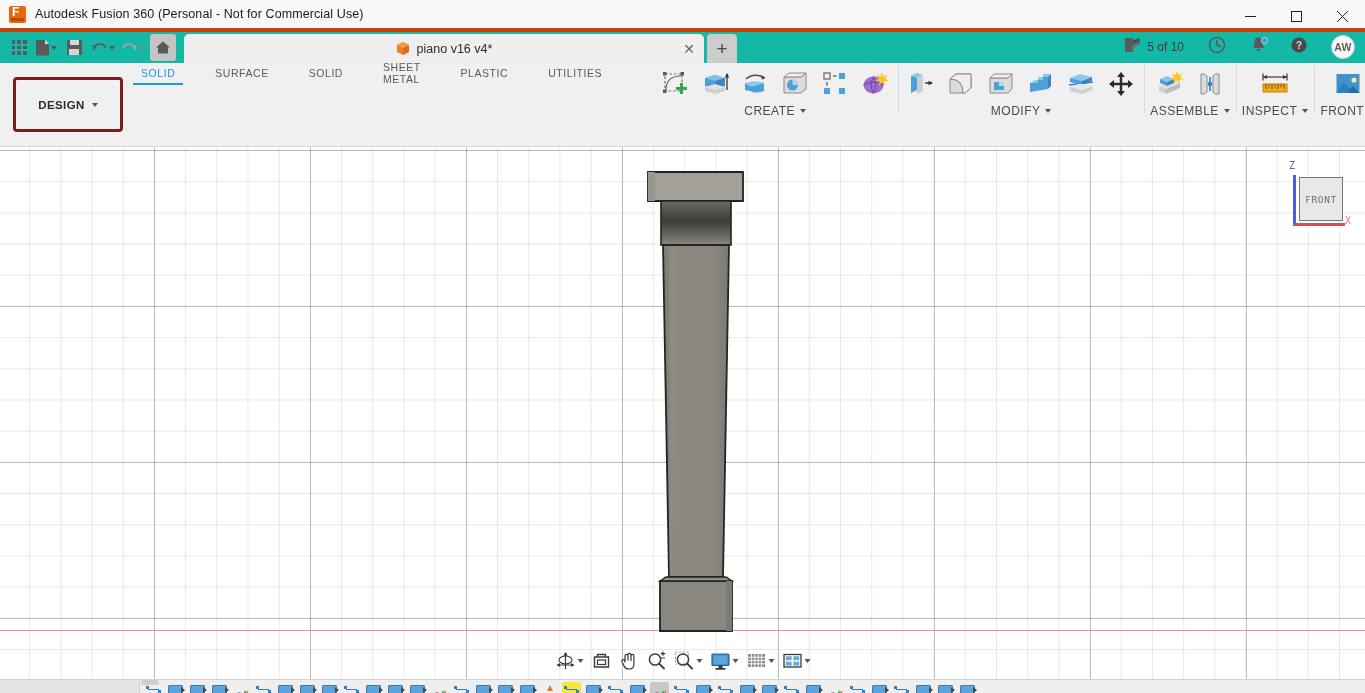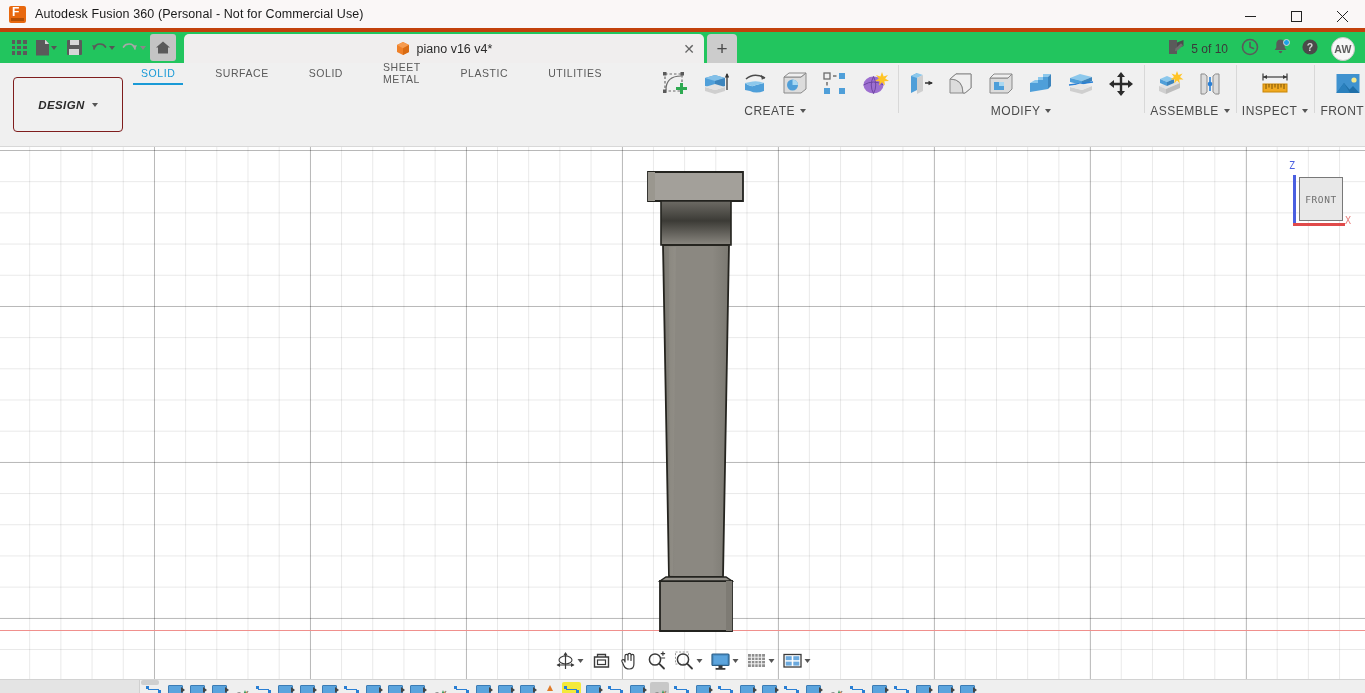--- a/index.html
+++ b/index.html
@@ -37,22 +37,22 @@
   }
   .wincontrols{ position:absolute; right:0; top:0; height:32px; display:flex; }
   .wc{
     width:46px;height:32px;display:flex;align-items:center;justify-content:center;
     font-size:13px;color:#222;
   }
 
   
   .qatbar{
     height:31px;width:100%;
-    background:#22c55e;
-    display:flex;align-items:flex-end;
+    background:#14b8a6;
+    display:flex;align-items:flex-start;
     position:relative;
   }
   .qat-left{
     display:flex;align-items:center;height:31px;padding-left:6px;gap:1px;
   }
   .qat-btn{
     height:27px;min-width:26px;padding:0 3px;
     display:flex;align-items:center;justify-content:center;gap:1px;
     border-radius:3px;
   }
@@ -102,21 +102,21 @@
     position:absolute;right:9px;top:50%;transform:translateY(-50%);
     font-size:14px;color:#656565;line-height:1;cursor:default;
   }
   .newtab{
     width:30px;height:29px;
     display:flex;align-items:center;justify-content:center;
     font-size:19px;color:#4a4a4a;font-weight:300;
     background:#cccccc;border-radius:4px 4px 0 0;margin-left:3px;
   }
   .qat-right{
-    display:flex;align-items:center;height:29px;margin-left:auto;padding-right:10px;gap:2px;
+    display:flex;align-items:center;height:29px;margin-left:auto;padding-right:10px;gap:13px;
   }
   .credits{
     display:flex;align-items:center;gap:5px;padding:0 6px;height:26px;border-radius:3px;
   }
   .credits .lbl{font-size:12px;color:#3a3a3a;}
   .rbtn{
     width:28px;height:28px;display:flex;align-items:center;justify-content:center;border-radius:3px;position:relative;
   }
   .avatar{
     width:24px;height:24px;border-radius:50%;
@@ -133,24 +133,23 @@
   
   .ribbon{
     height:84px;width:100%;
     background:#f0f0f0;
     display:flex;align-items:flex-start;
     position:relative;
     border-bottom:1px solid #d8d8d8;
   }
   .design-box{
     width:110px;height:55px;margin:14px 0 0 13px;
-    border:1px solid #7f1d1d;border-radius:4px;background:#f0f0f0;
+    border:3px solid #7f1d1d;border-radius:4px;background:#f0f0f0;
     display:flex;align-items:center;justify-content:center;gap:6px;
     flex:0 0 auto;
-    font-style:italic;
   }
   .design-box .dlabel{font-size:11.5px;color:#2b2b2b;font-weight:bold;letter-spacing:.4px;}
 
   .ribbon-main{flex:1;display:flex;flex-direction:row;height:84px;}
   .tabrow{
     height:22px;display:flex;align-items:center;padding-left:18px;gap:0;
   }
   .rtab{
     font-size:10.5px;letter-spacing:.55px;color:#5a5a5a;
     padding:0 0 3px 0;margin-right:40px;

